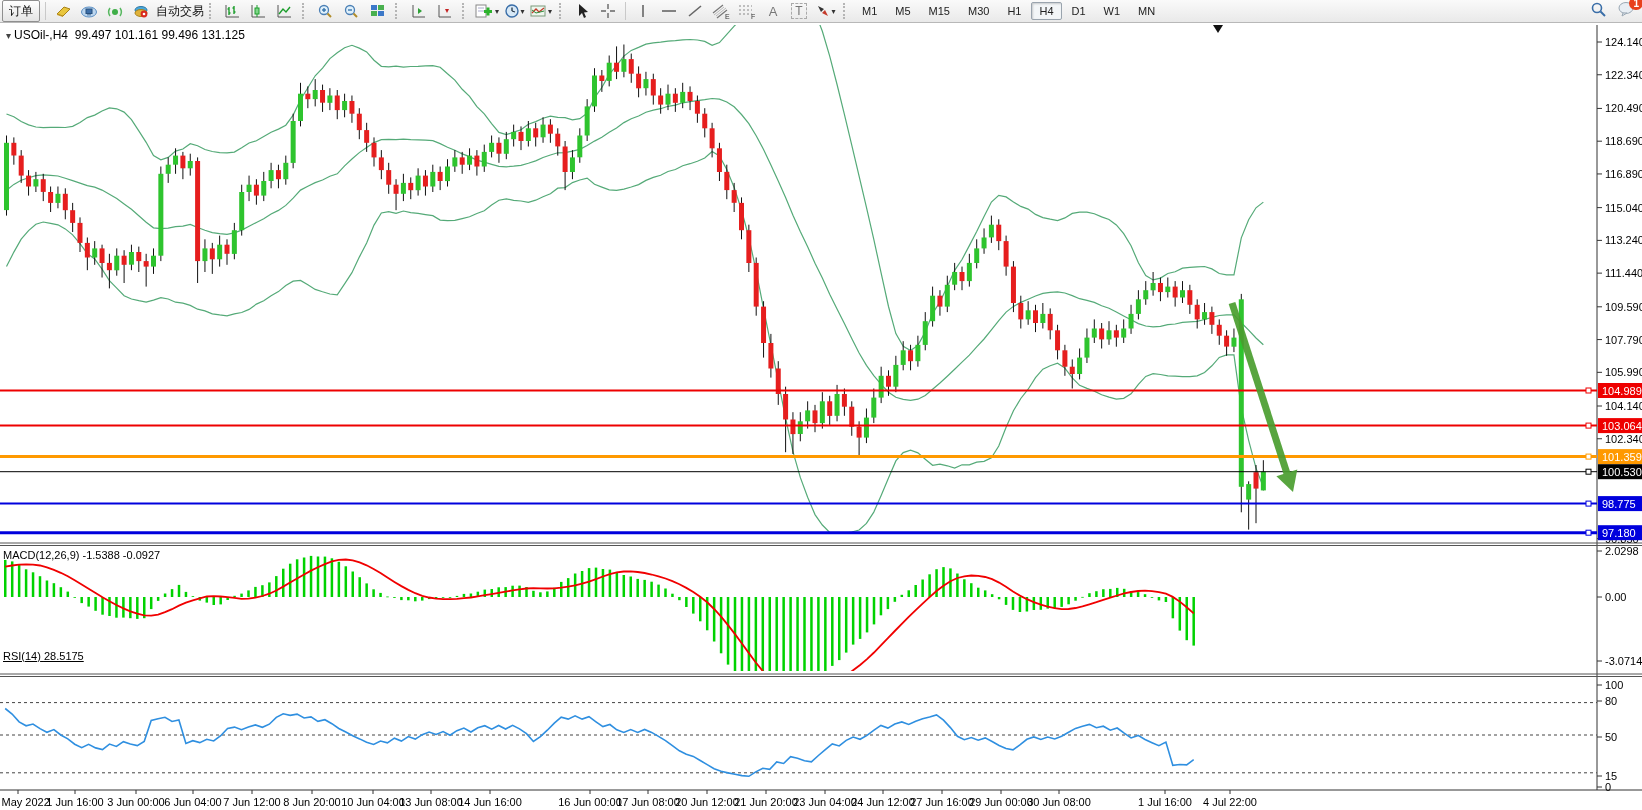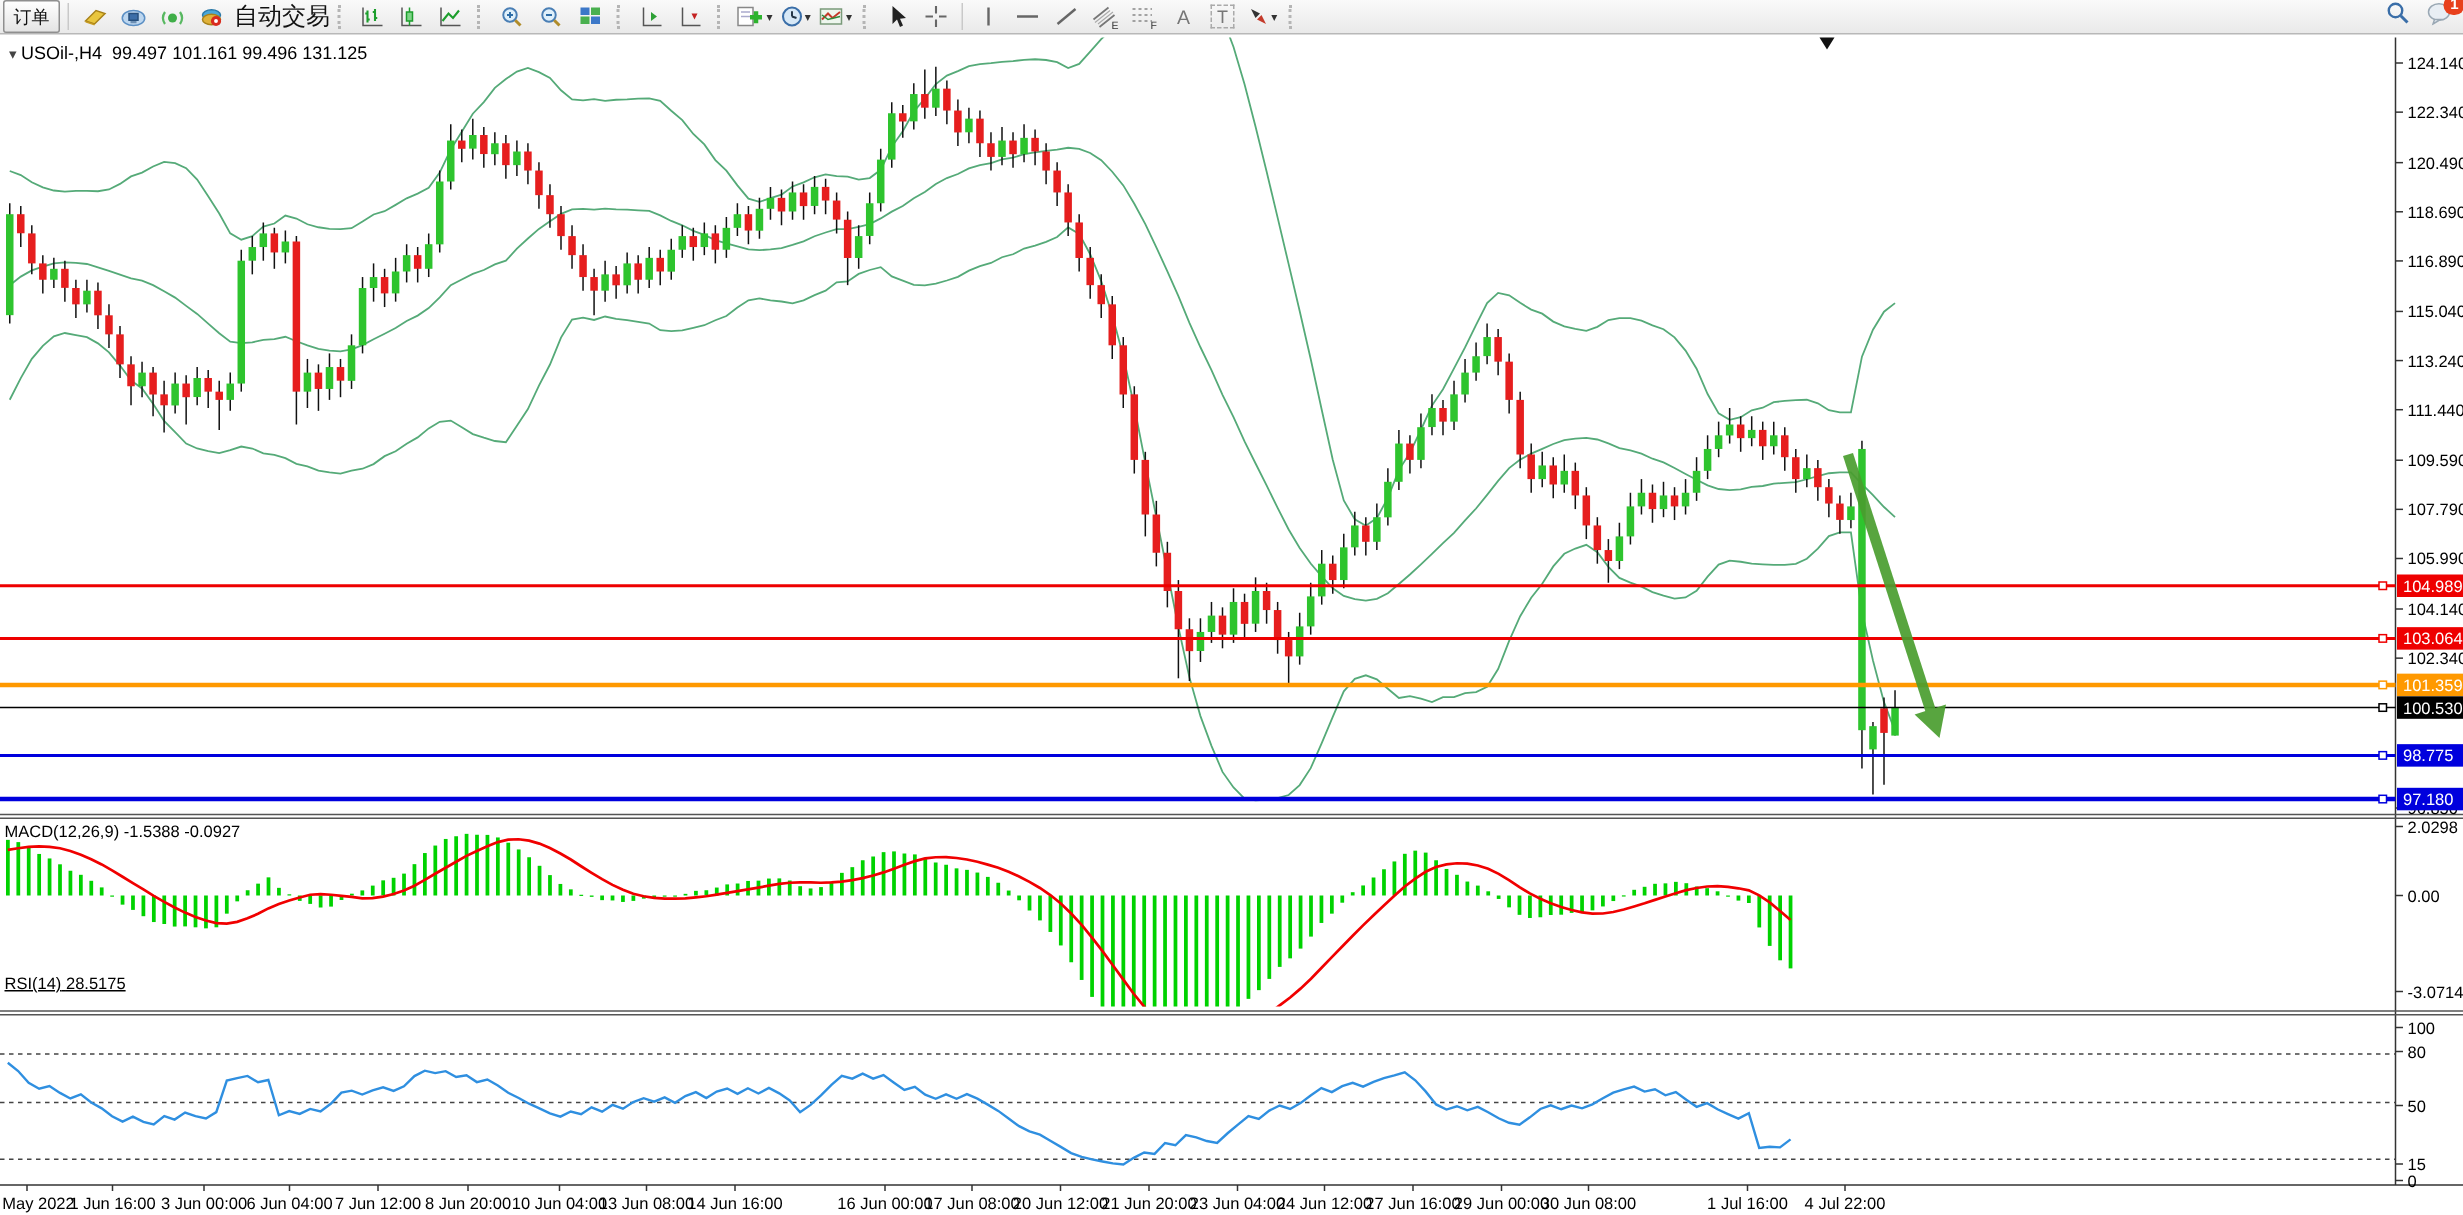--- a/index.html
+++ b/index.html
@@ -6,21 +6,21 @@
     font-family:"Liberation Sans",sans-serif;-webkit-font-smoothing:antialiased;}
   
   .toolbar{position:absolute;left:0;top:0;width:1642px;height:23px;z-index:10;
     background:linear-gradient(#fafafa,#e9e9e9);border-bottom:1px solid #b8b8b8;
     display:flex;align-items:center;padding-left:1px;box-sizing:border-box;}
   .tbtn{height:20px;min-width:22px;display:flex;align-items:center;justify-content:center;
     margin:0 1px;border:1px solid transparent;border-radius:2px;cursor:default;}
   .tbtn svg{display:block}
   .txtbtn{border:1px solid #8f8f8f;background:linear-gradient(#ffffff,#e4e4e4);
     padding:0 6px;font-size:12px;color:#111;}
-  .lbl{font-size:16px;color:#111;margin-left:2px;}
+  .lbl{font-size:12px;color:#111;margin-left:2px;}
   .grip{width:3px;height:16px;border-left:2px dotted #b5b5b5;margin:0 5px;}
   .sepline{width:1px;height:18px;background:#c9c9c9;margin:0 4px;}
   .caret{font-size:8px;color:#333;margin-left:1px;}
   .tf{font-size:11px;color:#222;padding:2px 7px;margin:0 1px;border:1px solid transparent;border-radius:2px;}
   .tf.active{border:1px solid #9aa4ae;background:#f3f6f8;box-shadow:inset 1px 1px 2px rgba(0,0,0,.18);}
   .right-icons{margin-left:auto;display:flex;align-items:center;margin-right:6px;}
   .chat-wrap{position:relative;margin-left:10px;}
   .badge{position:absolute;top:-4px;right:-7px;background:#e8401c;color:#fff;font-size:10px;
     font-weight:bold;border-radius:8px;padding:0 4px;line-height:13px;}
   
@@ -901,20 +901,31 @@
   </div>
   <div class="tbtn">
     <svg width="16" height="16">
         <path d="M3 3 L9 6 L6 9 Z" fill="#333"></path>
         <path d="M13 13 L7 10 L10 7 Z" fill="#c43a2a"></path>
       </svg>
     <span class="caret">▾</span>
   </div>
   <div class="grip"></div>
 
+  <div id="timeframes" style="display:flex;align-items:center;">
+      <span class="tf">M1</span>
+      <span class="tf">M5</span>
+      <span class="tf">M15</span>
+      <span class="tf">M30</span>
+      <span class="tf">H1</span>
+      <span class="tf active">H4</span>
+      <span class="tf">D1</span>
+      <span class="tf">W1</span>
+      <span class="tf">MN</span>
+    </div>
 
   <div class="right-icons">
     <div>
       <svg width="18" height="17">
           <circle cx="7" cy="7" r="4.5" fill="none" stroke="#3a6ea8" stroke-width="1.6"></circle>
           <line x1="10.5" y1="10.5" x2="15" y2="15" stroke="#3a6ea8" stroke-width="2"></line>
         </svg>
     </div>
     <div class="chat-wrap">
       <svg width="18" height="16">

